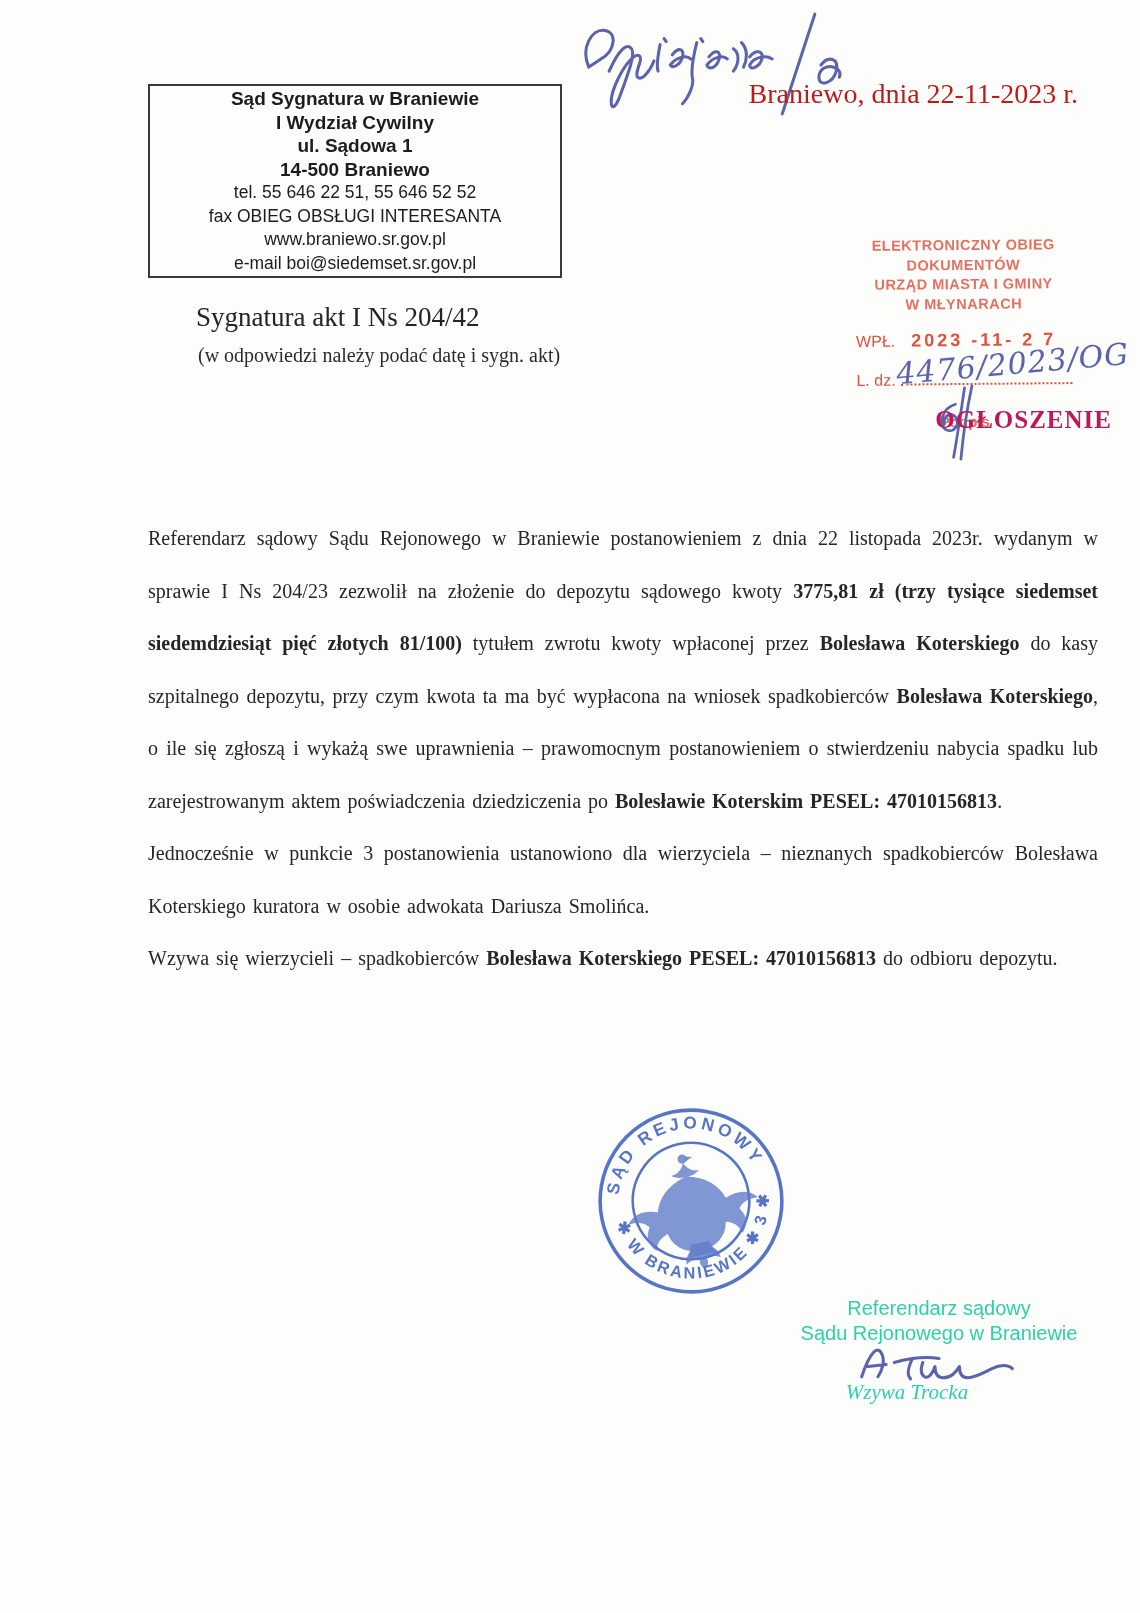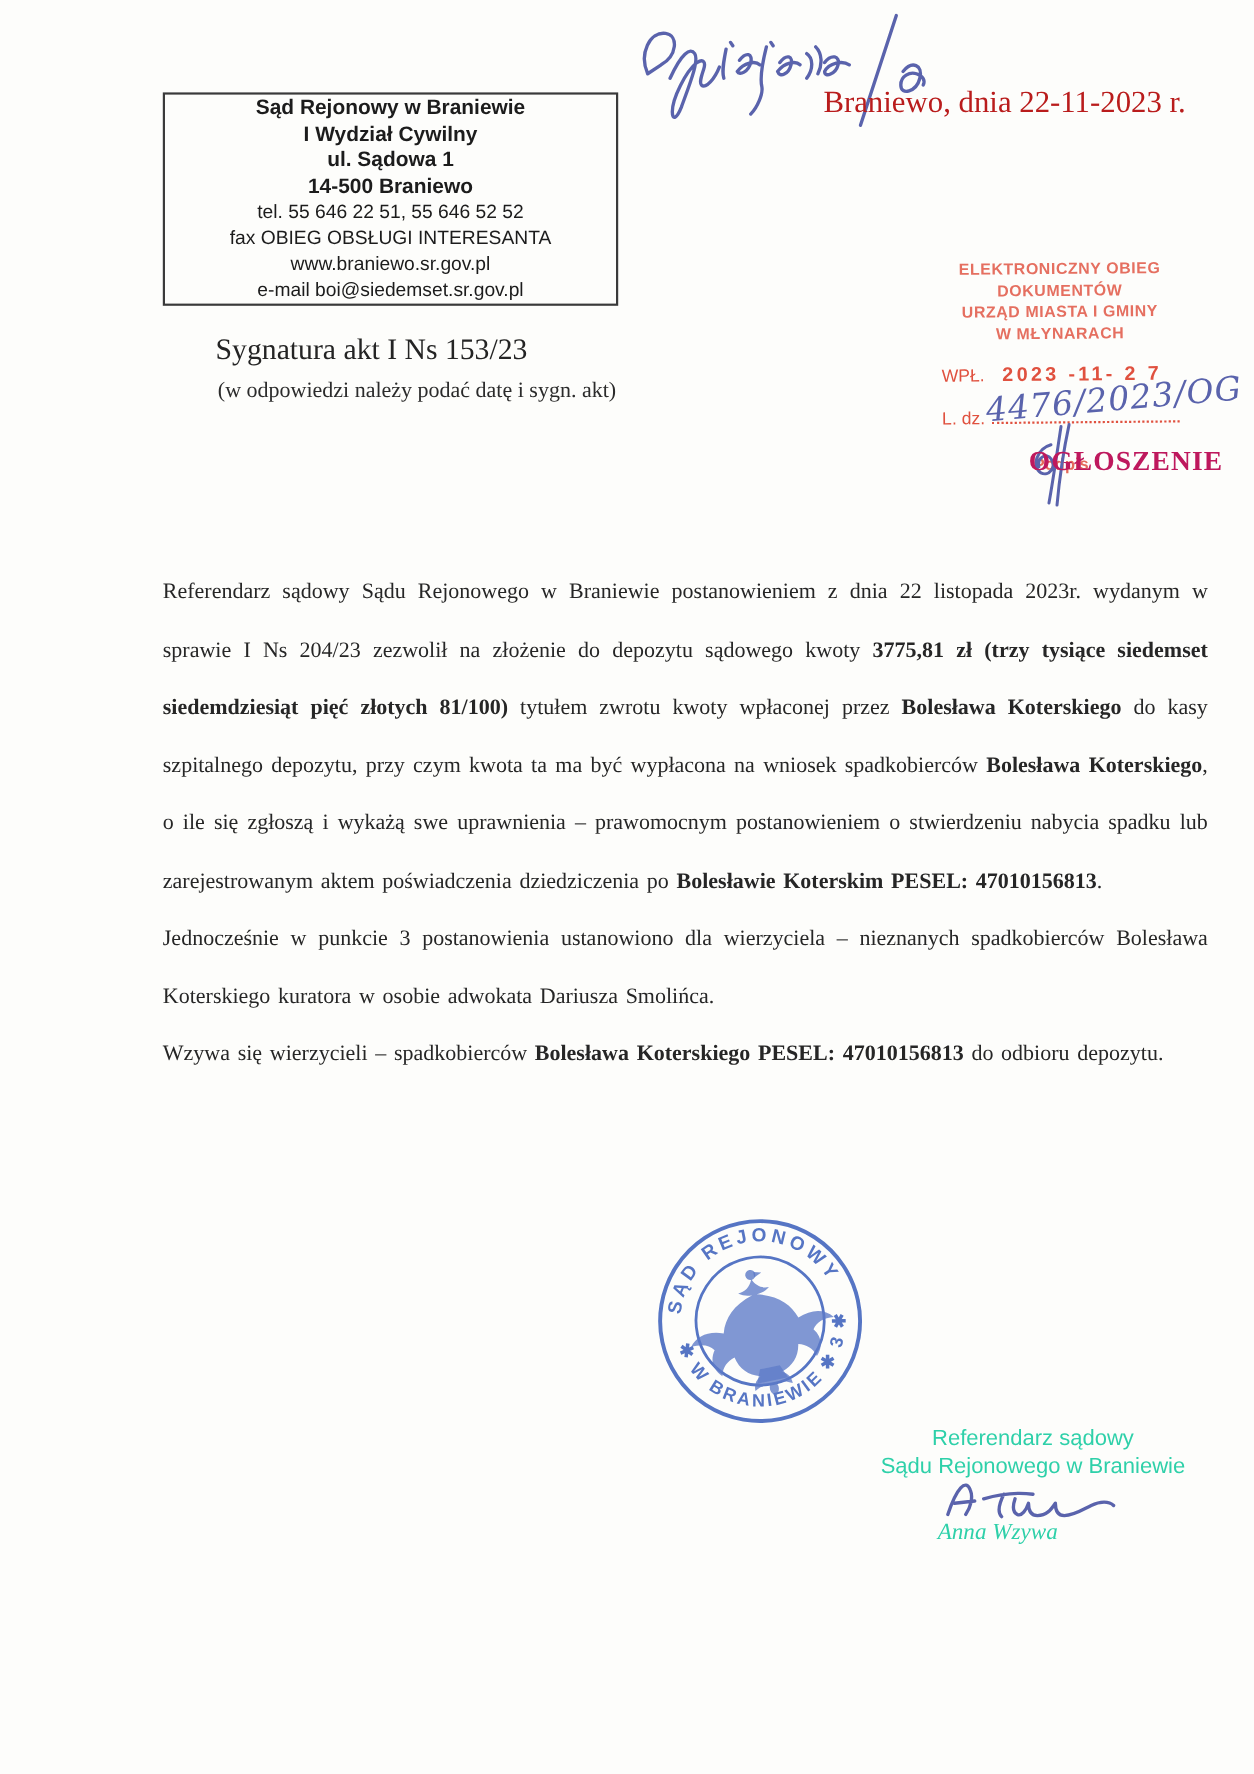--- a/index.html
+++ b/index.html
@@ -84,21 +84,21 @@
          M156,40 C162,44 162,54 156,62
          M164,34 C170,40 170,50 166,58
          M172,48 C178,40 186,42 184,50 C182,58 172,62 172,56 C176,48 188,46 194,50"></path>
     <path class="ink" d="M236,6 L204,104 M242,56 C250,46 260,50 257,62 C254,74 240,78 240,68 C240,60 248,56 254,58 C260,60 262,64 260,68"></path>
   </svg>
 
   <div class="date">Braniewo, dnia 22-11-2023 r.</div>
 
   <div class="letterhead">
     <div class="letterhead-lines">
-        <div class="b">Sąd Rejonowy w Braniewie</div>
+        <div class="b">Sąd Sygnatura w Braniewie</div>
         <div class="b">I Wydział Cywilny</div>
         <div class="b">ul. Sądowa 1</div>
         <div class="b">14-500 Braniewo</div>
         <div>tel. 55 646 22 51, 55 646 52 52</div>
         <div>fax OBIEG OBSŁUGI INTERESANTA</div>
         <div>www.braniewo.sr.gov.pl</div>
         <div>e-mail boi@siedemset.sr.gov.pl</div>
       </div>
   </div>
 
@@ -121,21 +121,21 @@
   </div>
 
   <div class="ref-hand">4476/2023/OG</div>
 
   <svg class="paraf" viewBox="0 0 70 85">
     <path class="ink" d="M30,22 C16,26 10,44 20,50 C28,54 36,44 30,36 C26,30 16,34 18,44
          M40,4 C36,30 32,58 28,80
          M48,2 C42,30 38,60 36,82"></path>
   </svg>
 
-  <div class="syg">Sygnatura akt I Ns 153/23</div>
+  <div class="syg">Sygnatura akt I Ns 204/42</div>
   <div class="syg-note">(w odpowiedzi należy podać datę i sygn. akt)</div>
 
   <h1 class="title">OGŁOSZENIE</h1>
 
   <div class="bodytext">
     <p><span>Referendarz sądowy Sądu Rejonowego w Braniewie postanowieniem z dnia 22 listopada 2023r. wydanym w sprawie I Ns 204/23 zezwolił na złożenie do depozytu sądowego kwoty </span><span class="b">3775,81 zł (trzy tysiące siedemset siedemdziesiąt pięć złotych 81/100)</span><span> tytułem zwrotu kwoty wpłaconej przez </span><span class="b">Bolesława Koterskiego</span><span> do kasy szpitalnego depozytu, przy czym kwota ta ma być wypłacona na wniosek spadkobierców </span><span class="b">Bolesława Koterskiego</span><span>, o ile się zgłoszą i wykażą swe uprawnienia – prawomocnym postanowieniem o stwierdzeniu nabycia spadku lub zarejestrowanym aktem poświadczenia dziedziczenia po </span><span class="b">Bolesławie Koterskim PESEL: 47010156813</span><span>.</span></p>
     <p><span>Jednocześnie w punkcie 3 postanowienia ustanowiono dla wierzyciela – nieznanych spadkobierców Bolesława Koterskiego kuratora w osobie adwokata Dariusza Smolińca.</span></p>
     <p><span>Wzywa się wierzycieli – spadkobierców </span><span class="b">Bolesława Koterskiego PESEL: 47010156813</span><span> do odbioru depozytu.</span></p>
   </div>
 
@@ -172,15 +172,15 @@
 
   <svg class="sig-bottom" viewBox="0 0 170 55" aria-label="A. Trocka">
     <path class="ink" d="M12,42 C20,18 28,10 32,20 C35,27 32,36 28,42
          M18,32 L36,30
          M44,28 C58,24 74,22 88,24
          M62,24 C58,32 56,40 60,44
          M72,28 C70,34 70,40 74,42 C78,44 82,38 84,32 C84,38 86,43 92,43
          C100,43 104,38 108,32 C108,38 110,43 116,43 C124,43 132,38 140,34 C148,30 156,30 160,34"></path>
   </svg>
 
-  <div class="green-name">Anna Wzywa</div>
+  <div class="green-name">Wzywa Trocka</div>
 
 </div>
 
 </body></html>

